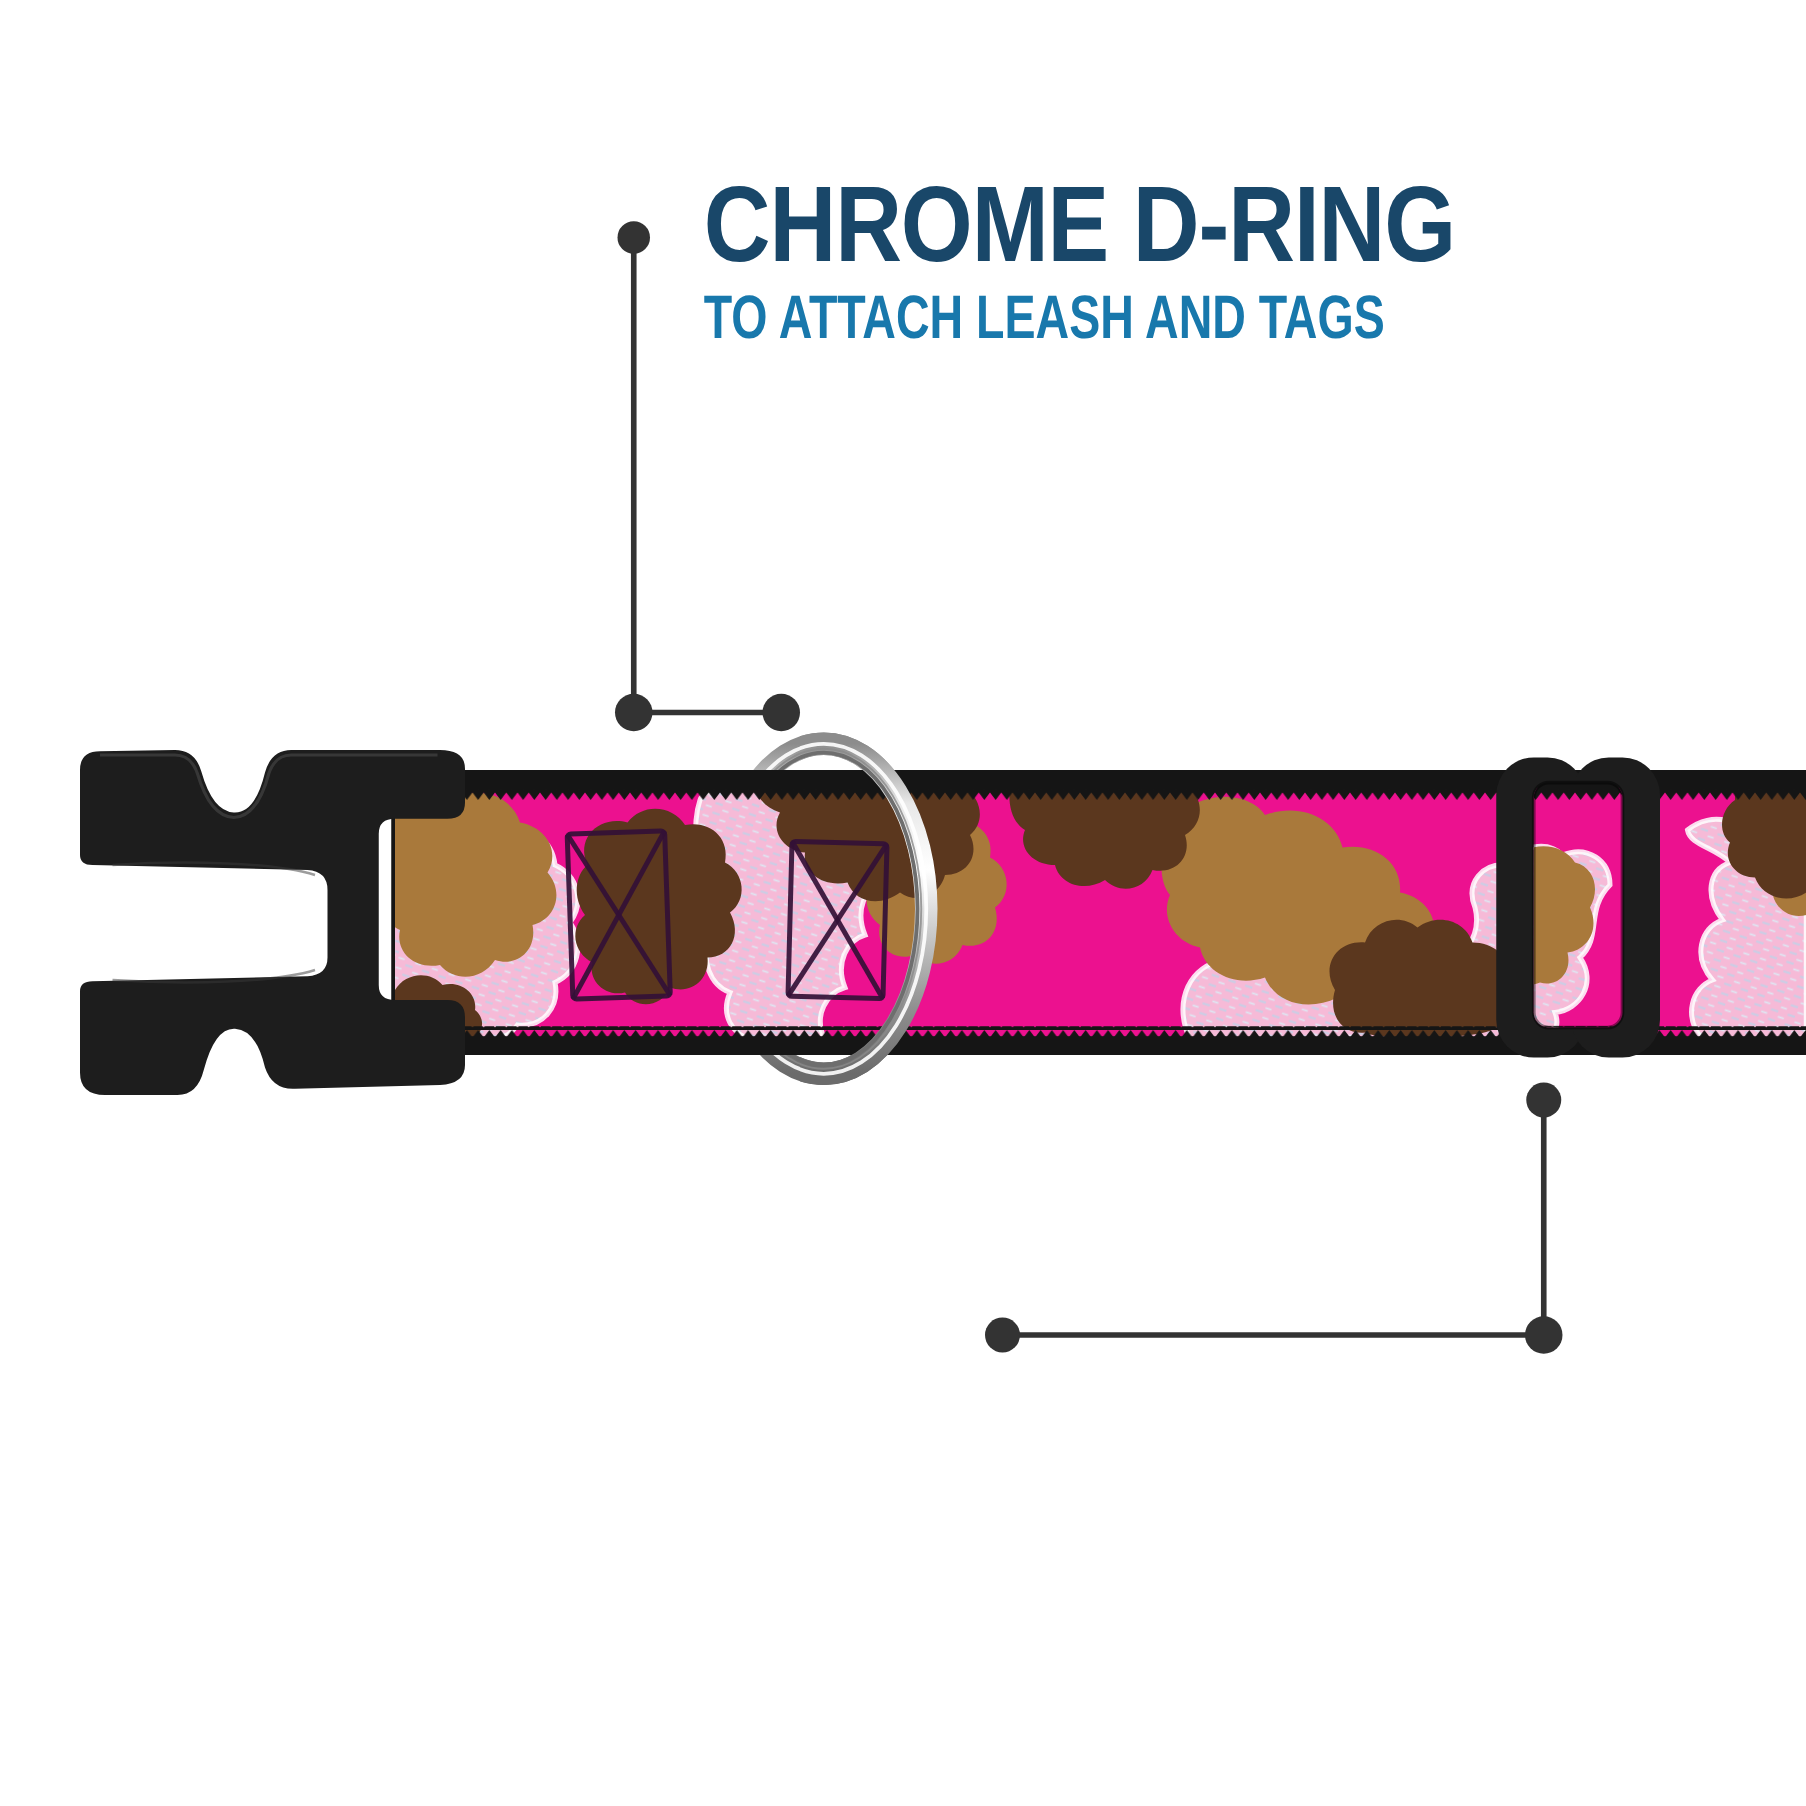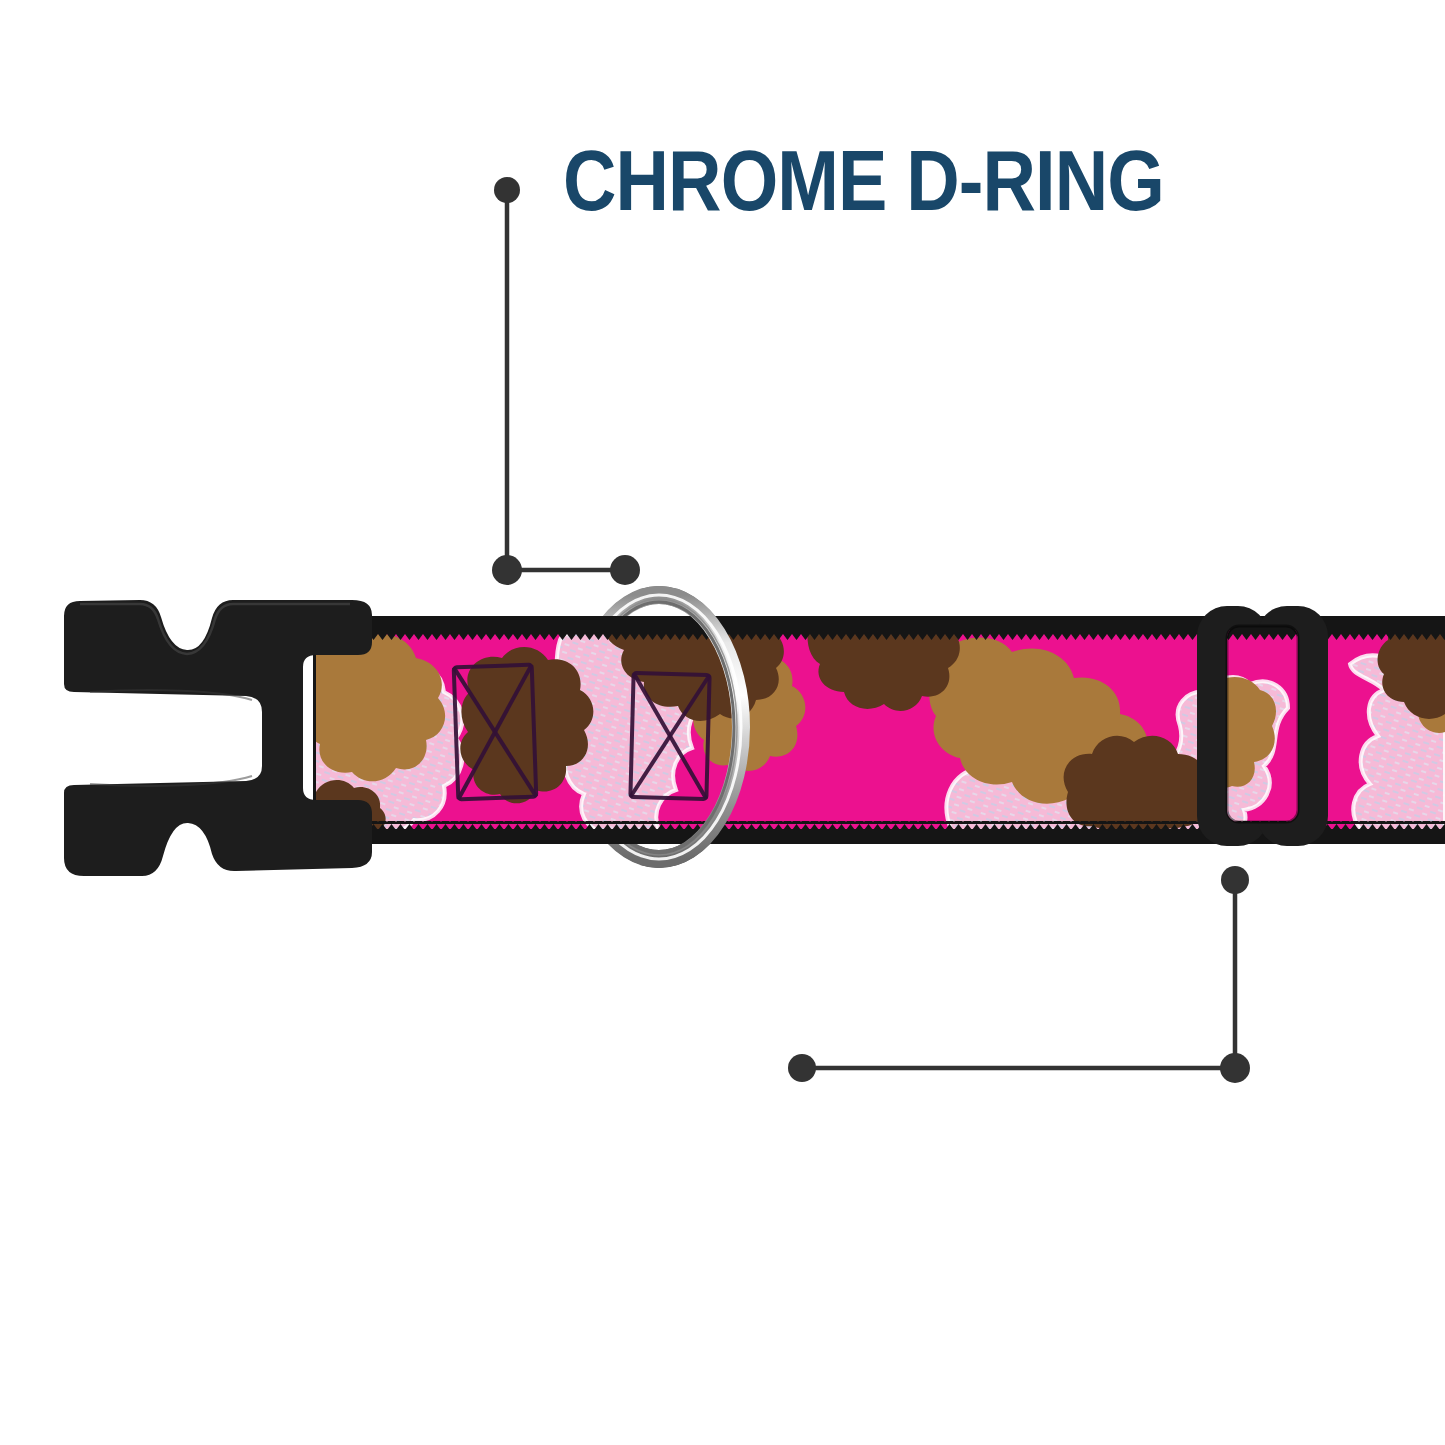--- a/index.html
+++ b/index.html
@@ -184,16 +184,19 @@
         M80,604 L140,604 Q153,604 158,619 Q168,653 187,654 Q206,653 215,619 Q220,604 233,604 L350,604"></path>
       <path fill="none" stroke="#3a3a3a" stroke-width="2" stroke-opacity=".5" d="
         M90,692 C150,688 220,690 252,700 M90,784 C150,788 220,786 252,776"></path>
     </g>
   </svg>
 
   <div class="callout" id="callout-dring">
     <div>
       <span class="headline" style="color: rgb(25, 71, 105);">CHROME D-RING</span>
     </div>
+    <div>
+      <span class="subline" style="color: rgb(24, 120, 172);">TO ATTACH LEASH AND TAGS</span>
+    </div>
   </div>
 
 
 </div>
 
 </body></html>

